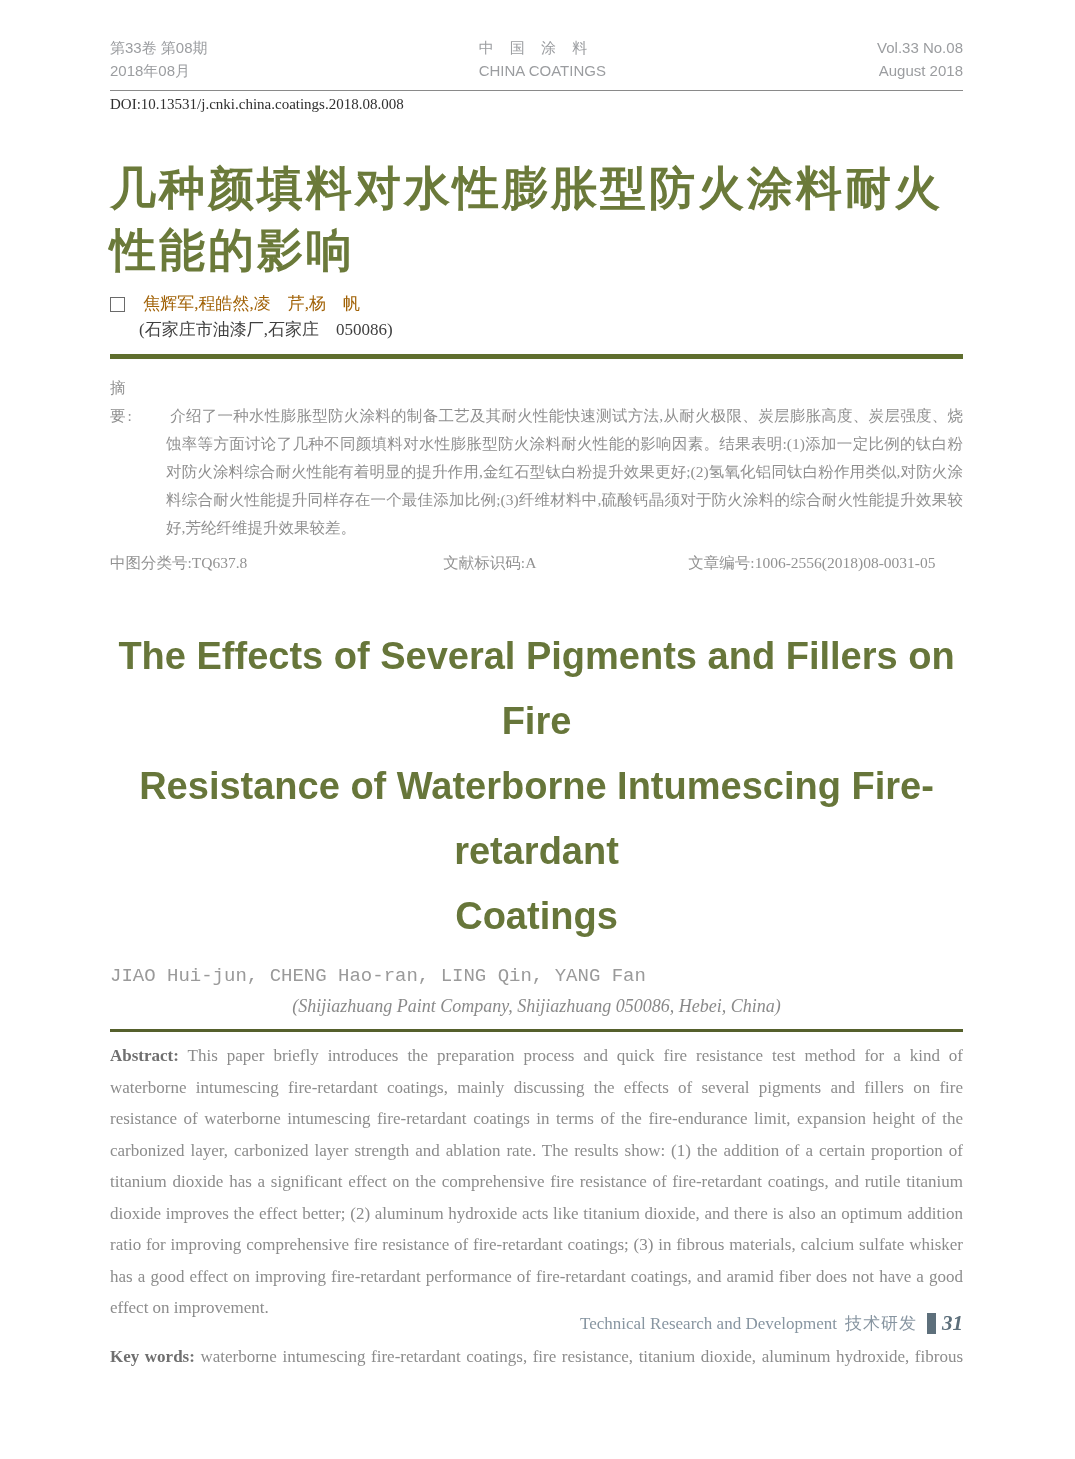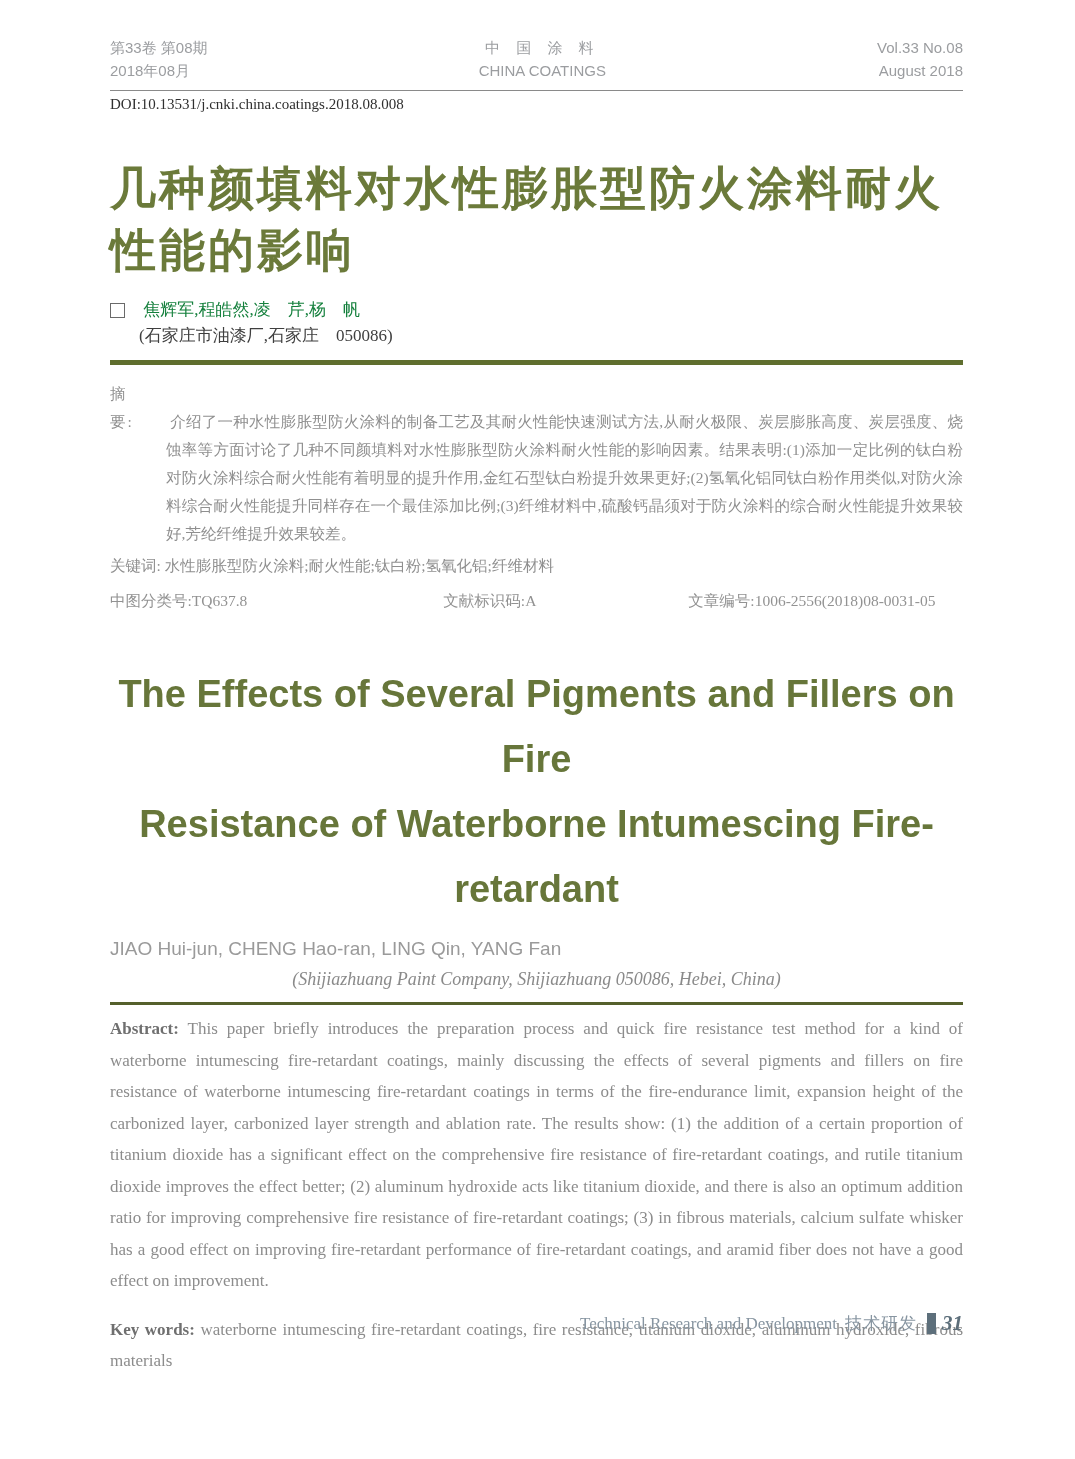--- a/index.html
+++ b/index.html
@@ -9,53 +9,53 @@
     background:#ffffff;
     box-sizing:border-box;
     padding:36px 112px 0 110px;
     font-family:"Liberation Serif", serif;
     color:#3c3c3c;
     overflow:hidden;
   }
   
   .jheader{display:flex;justify-content:space-between;align-items:flex-start;
     font-family:"Liberation Sans", sans-serif;color:#9b9da0;font-size:15px;line-height:23px;}
-  .jheader .center{text-align:center;}
+  .jheader .center{}
   .jheader .right{text-align:right;}
   .jheader .cn{letter-spacing:6px;}
   .header-rule{height:1px;background:#8a8a8a;margin-top:8px;}
   .doi{font-size:15px;color:#2f2f2f;margin-top:5px;font-family:"Liberation Serif", serif;}
   
   .title-cn{
     margin:44px 0 0 0;
     font-family:"Liberation Sans", sans-serif;
     font-weight:700;color:#6b7a3a;
     font-size:46px;line-height:62px;letter-spacing:3px;
   }
-  .authors-cn{margin-top:16px;font-size:17px;color:#15803d;line-height:26px;}
+  .authors-cn{margin-top:10px;font-size:17px;color:#a16207;line-height:26px;}
   .authors-cn .marker{display:inline-block;width:13px;height:13px;border:1.5px solid #6a6a6a;
     margin-right:14px;vertical-align:middle;position:relative;top:-1px;}
   .affil-cn{font-size:17px;color:#3f3f3f;line-height:26px;padding-left:29px;}
   .bar-olive-thick{height:5px;background:#5f6e2e;margin-top:11px;}
   
   .abs-cn{margin-top:15px;font-size:15.5px;line-height:28px;color:#8f8f8f;
     text-align:justify;padding-left:56px;}
   .abs-cn .lbl{display:inline-block;width:56px;margin-left:-56px;letter-spacing:2px;}
   .kw-cn{margin-top:4px;font-size:15.5px;color:#8f8f8f;line-height:28px;}
   .meta-row{display:flex;margin-top:11px;font-size:15.5px;color:#929292;gap:39px;}
   .meta-row .m2{margin-left:157px;}
   .meta-row .m3{margin-left:113px;}
   
   .title-en{
     margin:50px 0 0 0;
     font-family:"Liberation Sans", sans-serif;
     font-weight:700;color:#67763a;
     font-size:38px;line-height:65px;letter-spacing:0px;text-align:center;
   }
-  .authors-en{margin-top:14px;font-family:Liberation Sans, sans-serif;
+  .authors-en{margin-top:14px;font-family:Liberation Mono, monospace;
     font-size:19px;color:#9a9a9a;line-height:26px;}
   .affil-en{margin-top:4px;font-style:italic;font-size:18px;color:#8a8a8a;line-height:26px;text-align:center;}
   .rule-olive-thin-top{height:3px;background:#55602c;margin-top:10px;}
   
   .abs-en{margin-top:8px;font-size:17px;line-height:31.5px;color:#8c8c8c;text-align:justify;}
   .abs-en b, .kw-en b{color:#6f6f6f;}
   .kw-en{font-size:17px;line-height:31.5px;color:#8c8c8c;text-align:justify;}
   .rule-olive-thin-bottom{height:3px;background:#5f6e2e;margin-top:8px;}
   
   .pfooter{position:absolute;right:112px;bottom:40px;display:flex;align-items:center;
@@ -99,34 +99,31 @@
   </div>
   <div class="affil-cn">(石家庄市油漆厂,石家庄　050086)</div>
 
   <div class="bar-olive-thick"></div>
 
   <div class="abs-cn">
     <span class="lbl">摘　要:</span>
     <span>介绍了一种水性膨胀型防火涂料的制备工艺及其耐火性能快速测试方法,从耐火极限、炭层膨胀高度、炭层强度、烧蚀率等方面讨论了几种不同颜填料对水性膨胀型防火涂料耐火性能的影响因素。结果表明:(1)添加一定比例的钛白粉对防火涂料综合耐火性能有着明显的提升作用,金红石型钛白粉提升效果更好;(2)氢氧化铝同钛白粉作用类似,对防火涂料综合耐火性能提升同样存在一个最佳添加比例;(3)纤维材料中,硫酸钙晶须对于防火涂料的综合耐火性能提升效果较好,芳纶纤维提升效果较差。</span>
   </div>
 
-  <div class="kw-cn">
-    <span>关键词:</span>
-    <span>水性膨胀型防火涂料;耐火性能;钛白粉;氢氧化铝;纤维材料</span>
-  </div>
 
   <div class="meta-row">
     <span class="m1">中图分类号:TQ637.8</span>
     <span class="m2">文献标识码:A</span>
     <span class="m3">文章编号:1006-2556(2018)08-0031-05</span>
   </div>
 
   <h2 class="title-en">
     <span>The Effects of Several Pigments and Fillers on Fire</span><br>
     <span>Resistance of Waterborne Intumescing Fire-retardant</span><br>
+    <span>Coatings</span>
   </h2>
 
   <div class="authors-en">JIAO Hui-jun, CHENG Hao-ran, LING Qin, YANG Fan</div>
   <div class="affil-en">(Shijiazhuang Paint Company, Shijiazhuang 050086, Hebei, China)</div>
 
   <div class="rule-olive-thin-top"></div>
 
   <p class="abs-en"><b>Abstract:</b><span> This paper briefly introduces the preparation process and quick fire resistance test method for a kind of waterborne intumescing fire-retardant coatings, mainly discussing the effects of several pigments and fillers on fire resistance of waterborne intumescing fire-retardant coatings in terms of the fire-endurance limit, expansion height of the carbonized layer, carbonized layer strength and ablation rate. The results show: (1) the addition of a certain proportion of titanium dioxide has a significant effect on the comprehensive fire resistance of fire-retardant coatings, and rutile titanium dioxide improves the effect better; (2) aluminum hydroxide acts like titanium dioxide, and there is also an optimum addition ratio for improving comprehensive fire resistance of fire-retardant coatings; (3) in fibrous materials, calcium sulfate whisker has a good effect on improving fire-retardant performance of fire-retardant coatings, and aramid fiber does not have a good effect on improvement.</span></p>
 
   <p class="kw-en"><b>Key words:</b><span> waterborne intumescing fire-retardant coatings, fire resistance, titanium dioxide, aluminum hydroxide, fibrous materials</span></p>

